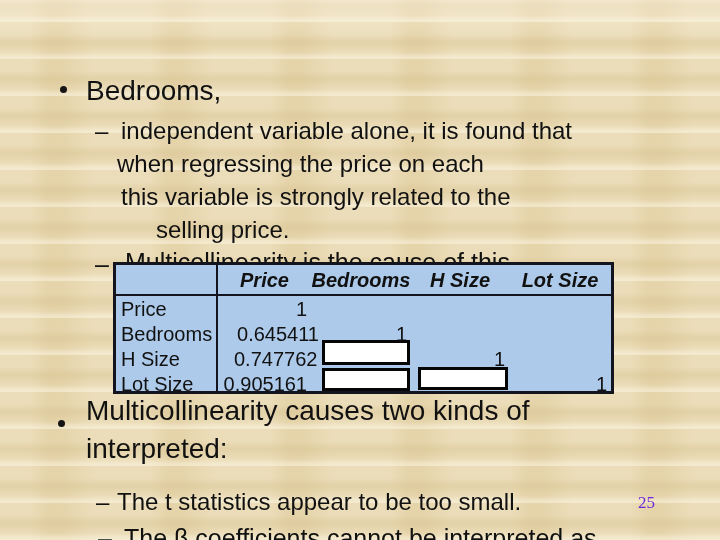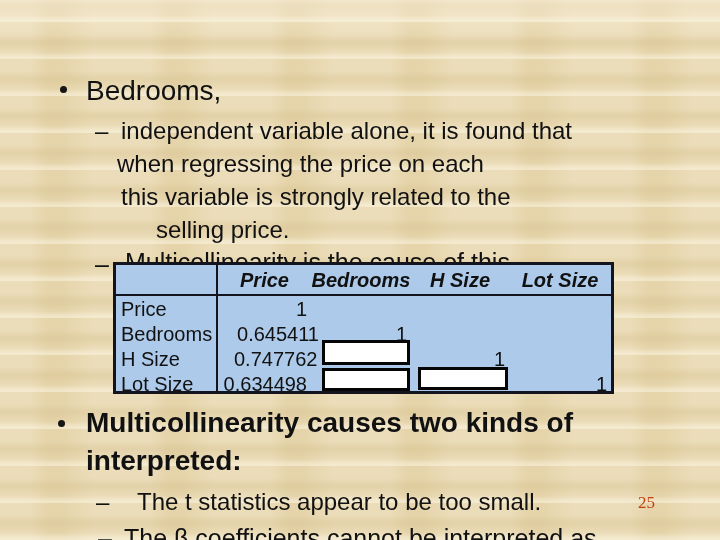--- a/index.html
+++ b/index.html
@@ -33,21 +33,21 @@
     background:#adcaea; border:3px solid #14141e; z-index:2;
     font-size:20px; line-height:24px;
   }
   .ctable .vline { position:absolute; left:100px; top:0; bottom:0; width:2px; background:#14141e; }
   .ctable .hline { position:absolute; left:0; right:0; top:29px; height:2px; background:#14141e; }
   .hcell { position:absolute; top:3px; height:26px; text-align:center;
            font-weight:bold; font-style:italic; white-space:nowrap; }
   .rlabel { position:absolute; left:5px; white-space:nowrap; }
   .vcell { position:absolute; text-align:right; padding-right:4px; white-space:nowrap; }
   .mask { position:absolute; background:#ffffff; border:3px solid #050505; }
-  .pagenum { font-family:"Liberation Serif","DejaVu Serif",serif; font-size:17px; color:#c2410c; }
+  .pagenum { font-family:"Liberation Serif","DejaVu Serif",serif; font-size:17px; color:#6d28d9; }
   .cut { font-size:25px; line-height:33px; white-space:nowrap; }
 </style>
 </head>
 <body>
 
 <div class="abs dot" style="left:60px; top:86px;"></div>
 <div class="abs lvl1" style="left:86px; top:72px;">Bedrooms,</div>
 
 <div class="abs dash2" style="left:95px; top:114px;">–</div>
 <div class="abs lvl2" style="left:117px; top:114px;">
@@ -72,33 +72,33 @@
   <div class="rlabel" style="top:32px;">Price</div>
   <div class="rlabel" style="top:57px;">Bedrooms</div>
   <div class="rlabel" style="top:82px;">H Size</div>
   <div class="rlabel" style="top:107px;">Lot Size</div>
 
   <div class="vcell" style="left:102px; width:93px;  top:32px;">1</div>
   <div class="vcell" style="left:102px; width:93px;  top:57px;margin-left:12px;">0.645411</div>
   <div class="vcell" style="left:195px; width:100px; top:57px;">1</div>
   <div class="vcell" style="left:102px; width:93px;  top:82px;padding-left:16px;">0.747762</div>
   <div class="vcell" style="left:295px; width:98px;  top:82px;">1</div>
-  <div class="vcell" style="left:102px; width:93px;  top:107px;">0.634498</div>
+  <div class="vcell" style="left:102px; width:93px;  top:107px;">0.905161</div>
   <div class="vcell" style="left:393px; width:102px; top:107px;">1</div>
 
   <div class="mask" style="left:206px; top:75px;  width:88px; height:25px;"></div>
   <div class="mask" style="left:206px; top:103px; width:88px; height:23px;"></div>
   <div class="mask" style="left:302px; top:102px; width:90px; height:23px;"></div>
 </div>
 
 <div class="abs dot" style="left:58px; top:420px;"></div>
-<div class="abs lvl1" style="left:86px; top:404px;font-weight:bold;">
+<div class="abs lvl1" style="left:86px; top:392px;">
   <div>Multicollinearity causes two kinds of</div>
   <div>interpreted:</div>
 </div>
 
 <div class="abs dash2" style="left:96px; top:485px;">–</div>
-<div class="abs lvl2" style="left:117px; top:485px;margin-left:20px;">The t statistics appear to be too small.</div>
+<div class="abs lvl2" style="left:117px; top:485px;">The t statistics appear to be too small.</div>
 
 <div class="abs pagenum" style="left:638px; top:493px;">25</div>
 
 <div class="abs cut" style="left:98px; top:522px;">–</div>
 <div class="abs cut" style="left:124px; top:522px;">The β coefficients cannot be interpreted as</div>
 
 </body></html>

